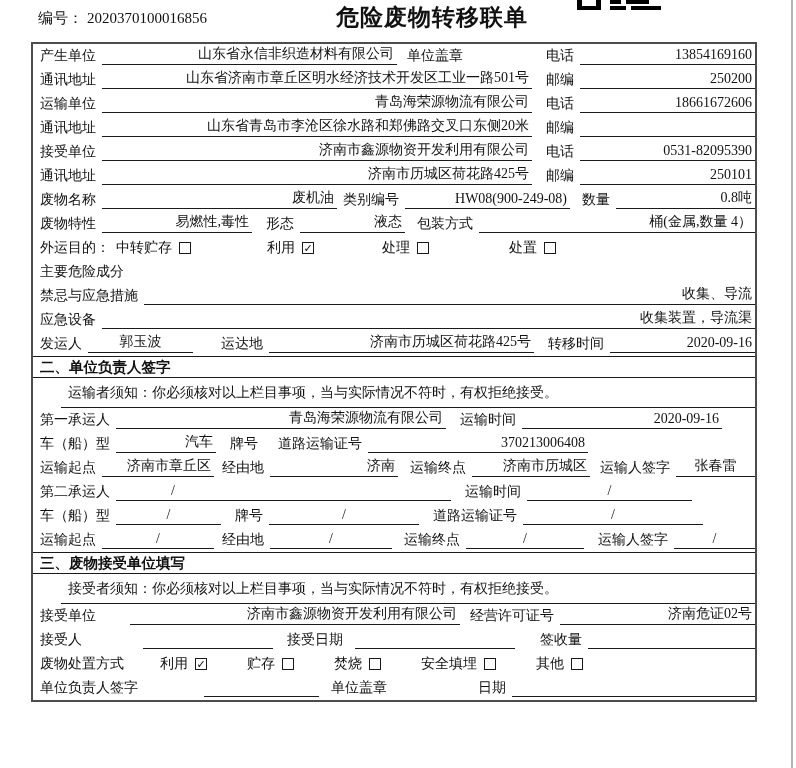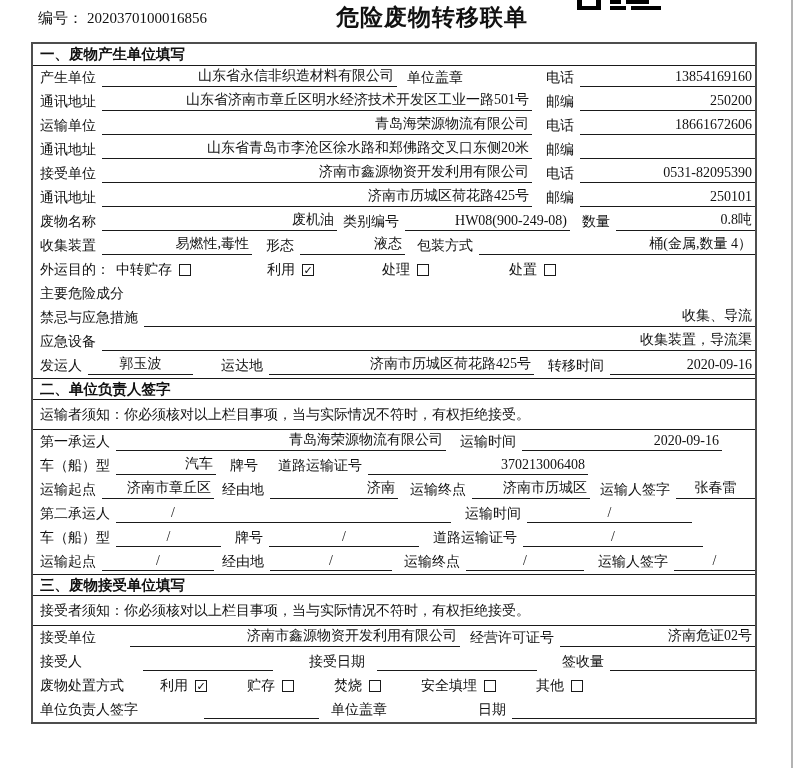--- a/index.html
+++ b/index.html
@@ -24,21 +24,21 @@
   .qr .q5 { left:54px; top:6px; width:30px; height:4px; }
 
   .page-edge { position:absolute; left:791px; top:0; width:2px; height:768px; background:#b3b3b3; }
 
   
   .form { position:absolute; left:31px; top:42px; width:726px; border:2px solid #4d4d4d; background:#fff; }
   .sec-h { height:22px; line-height:21px; font-weight:bold; padding-left:7px; font-size:14.5px;
     border-bottom:1.5px solid #1a1a1a; white-space:nowrap; }
   .sec-h.bt { border-top:1.5px solid #1a1a1a; }
   .notice { height:30px; display:flex; align-items:center; padding-left:7px; font-size:14px;
-    border-bottom:1.5px solid #1a1a1a; white-space:nowrap; }
+    border-bottom:1.5px solid #1a1a1a; white-space:nowrap;margin-left:28px; }
   .row { height:24px; display:flex; align-items:flex-end; padding:0 0 3px 7px; font-size:14px; }
   .lbl { white-space:nowrap; margin-right:6px; }
   .u { border-bottom:1px solid #1a1a1a; white-space:nowrap; overflow:hidden;
     padding:0 3px 1px 8px; flex:0 0 auto;text-align:right; }
   .u.fx { flex:1 1 auto; }
   .u.ctr { text-align:center; padding-left:3px; }
   .mla { margin-left:auto; }
 
   
   .opts-row { align-items:center; padding-bottom:0; }
@@ -68,21 +68,20 @@
   <div class="qr">
     <div class="q1"></div>
     <div class="q2"></div>
     <div class="q3"></div>
     <div class="q4"></div>
     <div class="q5"></div>
   </div>
 
   <div class="form">
 
-    <div class="sec-h">一、废物产生单位填写</div>
 
     <div class="row">
       <span class="lbl">产生单位</span>
       <span class="u" style="width:295px">山东省永信非织造材料有限公司</span>
       <span class="lbl" style="margin-left:10px">单位盖章</span>
       <span class="lbl mla">电话</span>
       <span class="u" style="width:175px">13854169160</span>
     </div>
 
     <div class="row">
@@ -123,21 +122,21 @@
     <div class="row">
       <span class="lbl">废物名称</span>
       <span class="u" style="width:235px">废机油</span>
       <span class="lbl" style="margin-left:6px">类别编号</span>
       <span class="u" style="width:165px">HW08(900-249-08)</span>
       <span class="lbl" style="margin-left:12px">数量</span>
       <span class="u fx">0.8吨</span>
     </div>
 
     <div class="row">
-      <span class="lbl">收集装置</span>
+      <span class="lbl">废物特性</span>
       <span class="u" style="width:150px">易燃性,毒性</span>
       <span class="lbl" style="margin-left:14px">形态</span>
       <span class="u" style="width:105px">液态</span>
       <span class="lbl" style="margin-left:12px">包装方式</span>
       <span class="u fx">桶(金属,数量 4）</span>
     </div>
 
     <div class="row opts-row">
       <span class="lbl">外运目的：</span>
       <div class="opts purpose">
@@ -245,21 +244,21 @@
     <div class="row">
       <span class="lbl">接受单位</span>
       <span class="u" style="width:330px; margin-left:28px">济南市鑫源物资开发利用有限公司</span>
       <span class="lbl" style="margin-left:10px">经营许可证号</span>
       <span class="u fx">济南危证02号</span>
     </div>
 
     <div class="row">
       <span class="lbl">接受人</span>
       <span class="u" style="width:130px; margin-left:55px"></span>
-      <span class="lbl" style="margin-left:36px">接受日期</span>
+      <span class="lbl" style="margin-left:14px">接受日期</span>
       <span class="u" style="width:160px; margin-left:6px"></span>
       <span class="lbl" style="margin-left:25px">签收量</span>
       <span class="u fx"></span>
     </div>
 
     <div class="row opts-row">
       <span class="lbl">废物处置方式</span>
       <div class="opts disposal">
           <span class="opt">
             <span class="optlab">利用</span>

